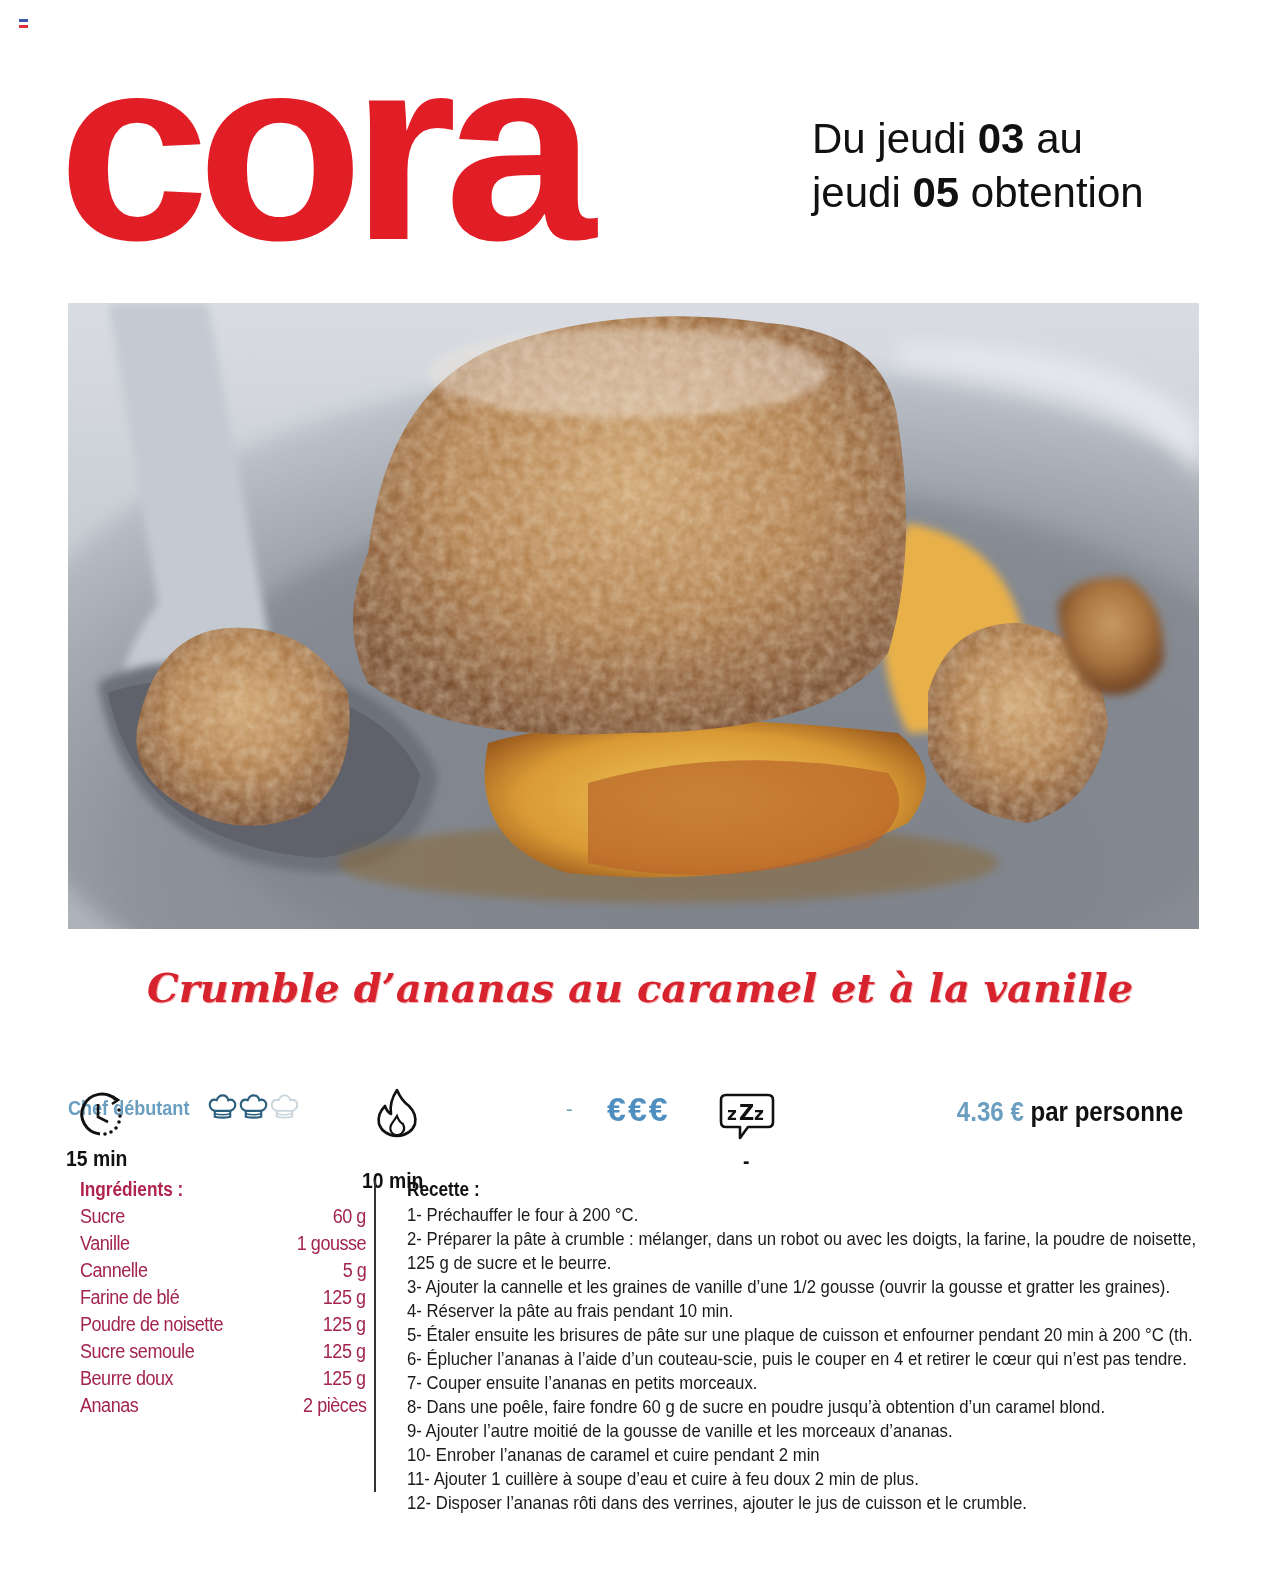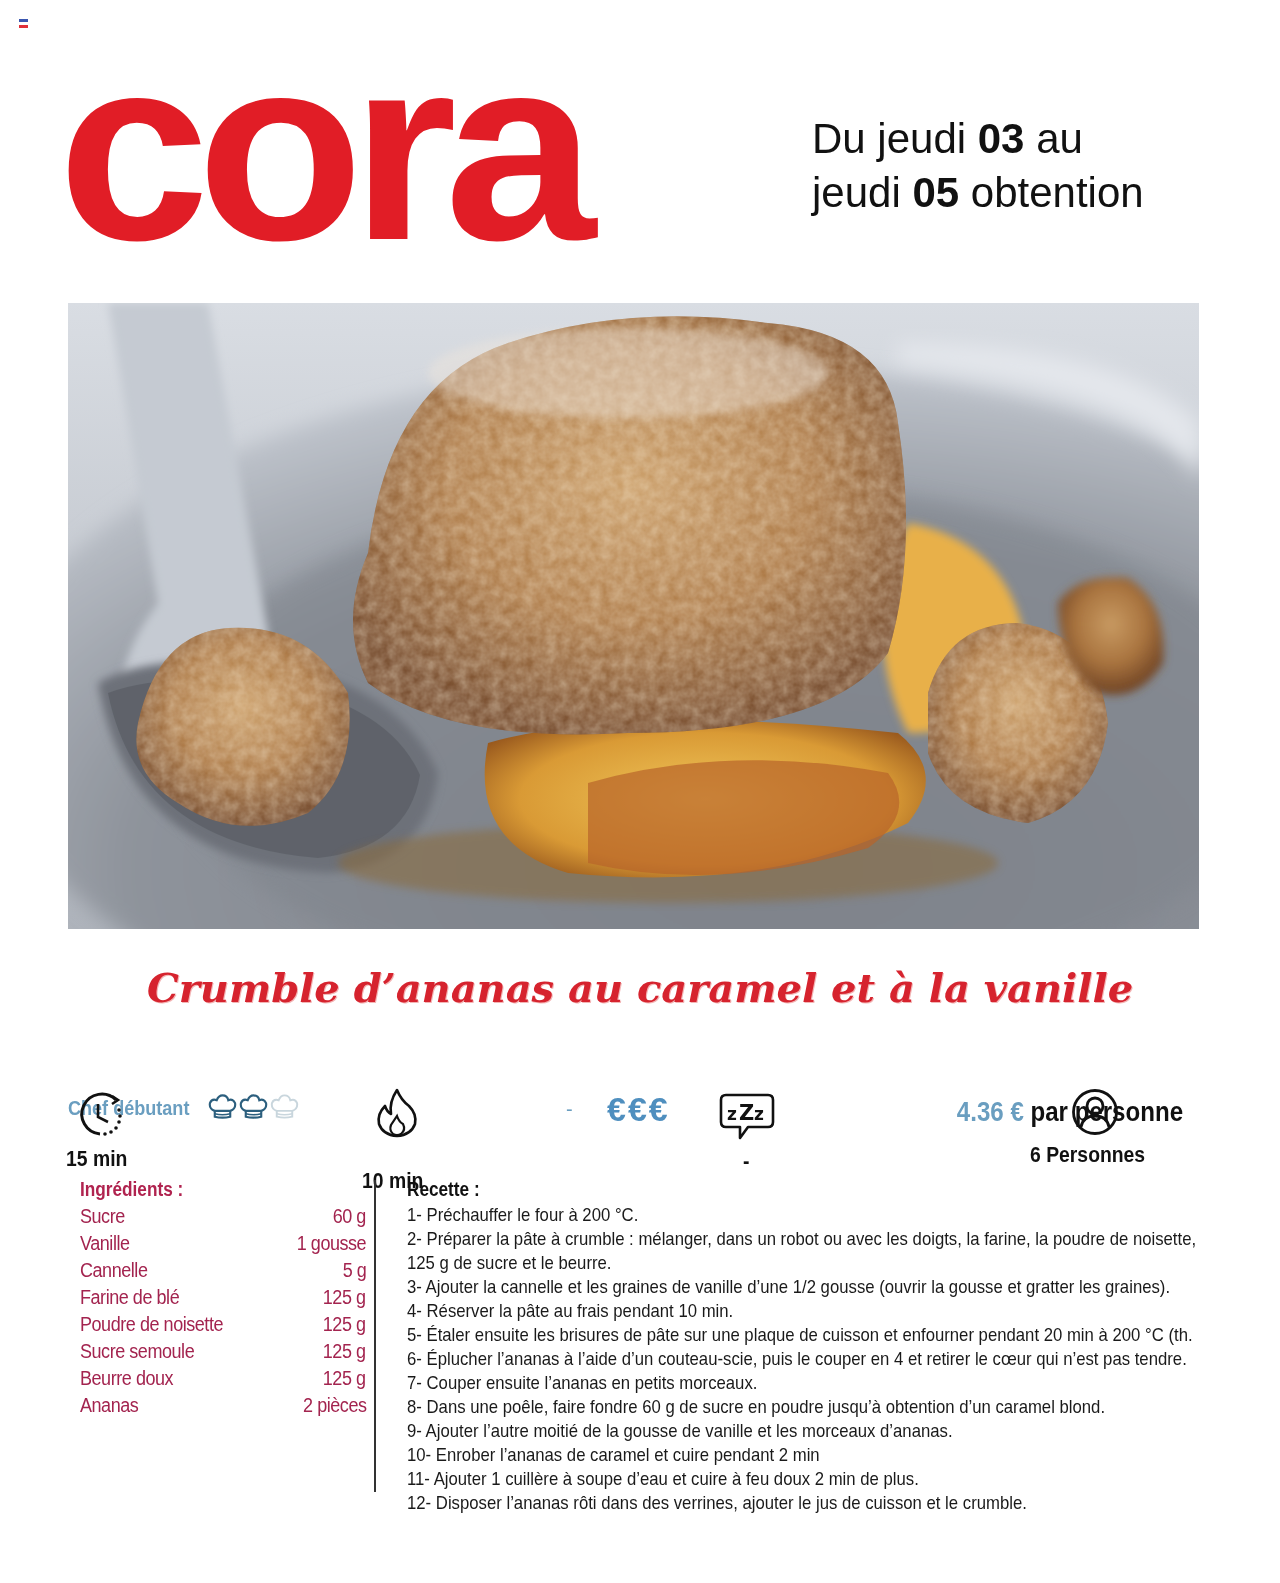--- a/index.html
+++ b/index.html
@@ -226,28 +226,20 @@
   </div>
   <div class="time-item" style="left:718px; top:4px;">
     <svg width="58" height="50" viewBox="0 0 58 50">
       <path d="M8 3 L50 3 Q55 3 55 8 L55 30 Q55 35 50 35 L30 35 L22 46 L22 35 L8 35 Q3 35 3 30 L3 8 Q3 3 8 3 Z" fill="none" stroke="#111" stroke-width="2.6" stroke-linejoin="round"></path>
       <text x="9" y="28" font-family="DejaVu Sans, sans-serif" font-size="17" font-weight="700" fill="#111">z</text>
       <text x="21" y="28" font-family="DejaVu Sans, sans-serif" font-size="21" font-weight="700" fill="#111">Z</text>
       <text x="36" y="28" font-family="DejaVu Sans, sans-serif" font-size="17" font-weight="700" fill="#111">z</text>
     </svg>
     <span class="t">-</span>
   </div>
-  <div class="time-item" style="left:1030px; top:0px;">
-    <svg width="48" height="48" viewBox="0 0 48 48">
-      <circle cx="24" cy="24" r="21.5" fill="none" stroke="#111" stroke-width="2.8"></circle>
-      <circle cx="24" cy="18" r="8" fill="none" stroke="#111" stroke-width="2.8"></circle>
-      <path d="M10 39 Q12 28 24 28 Q36 28 38 39" fill="none" stroke="#111" stroke-width="2.8"></path>
-    </svg>
-    <span class="t">6 Personnes</span>
-  </div>
 </div>
 
 <div class="ingredients">
   <div class="ing-title">Ingrédients :</div>
   <div class="ing-row">
       <span class="n">Sucre</span>
       <span class="q">60 g</span>
     </div>
   <div class="ing-row">
       <span class="n">Vanille</span>

